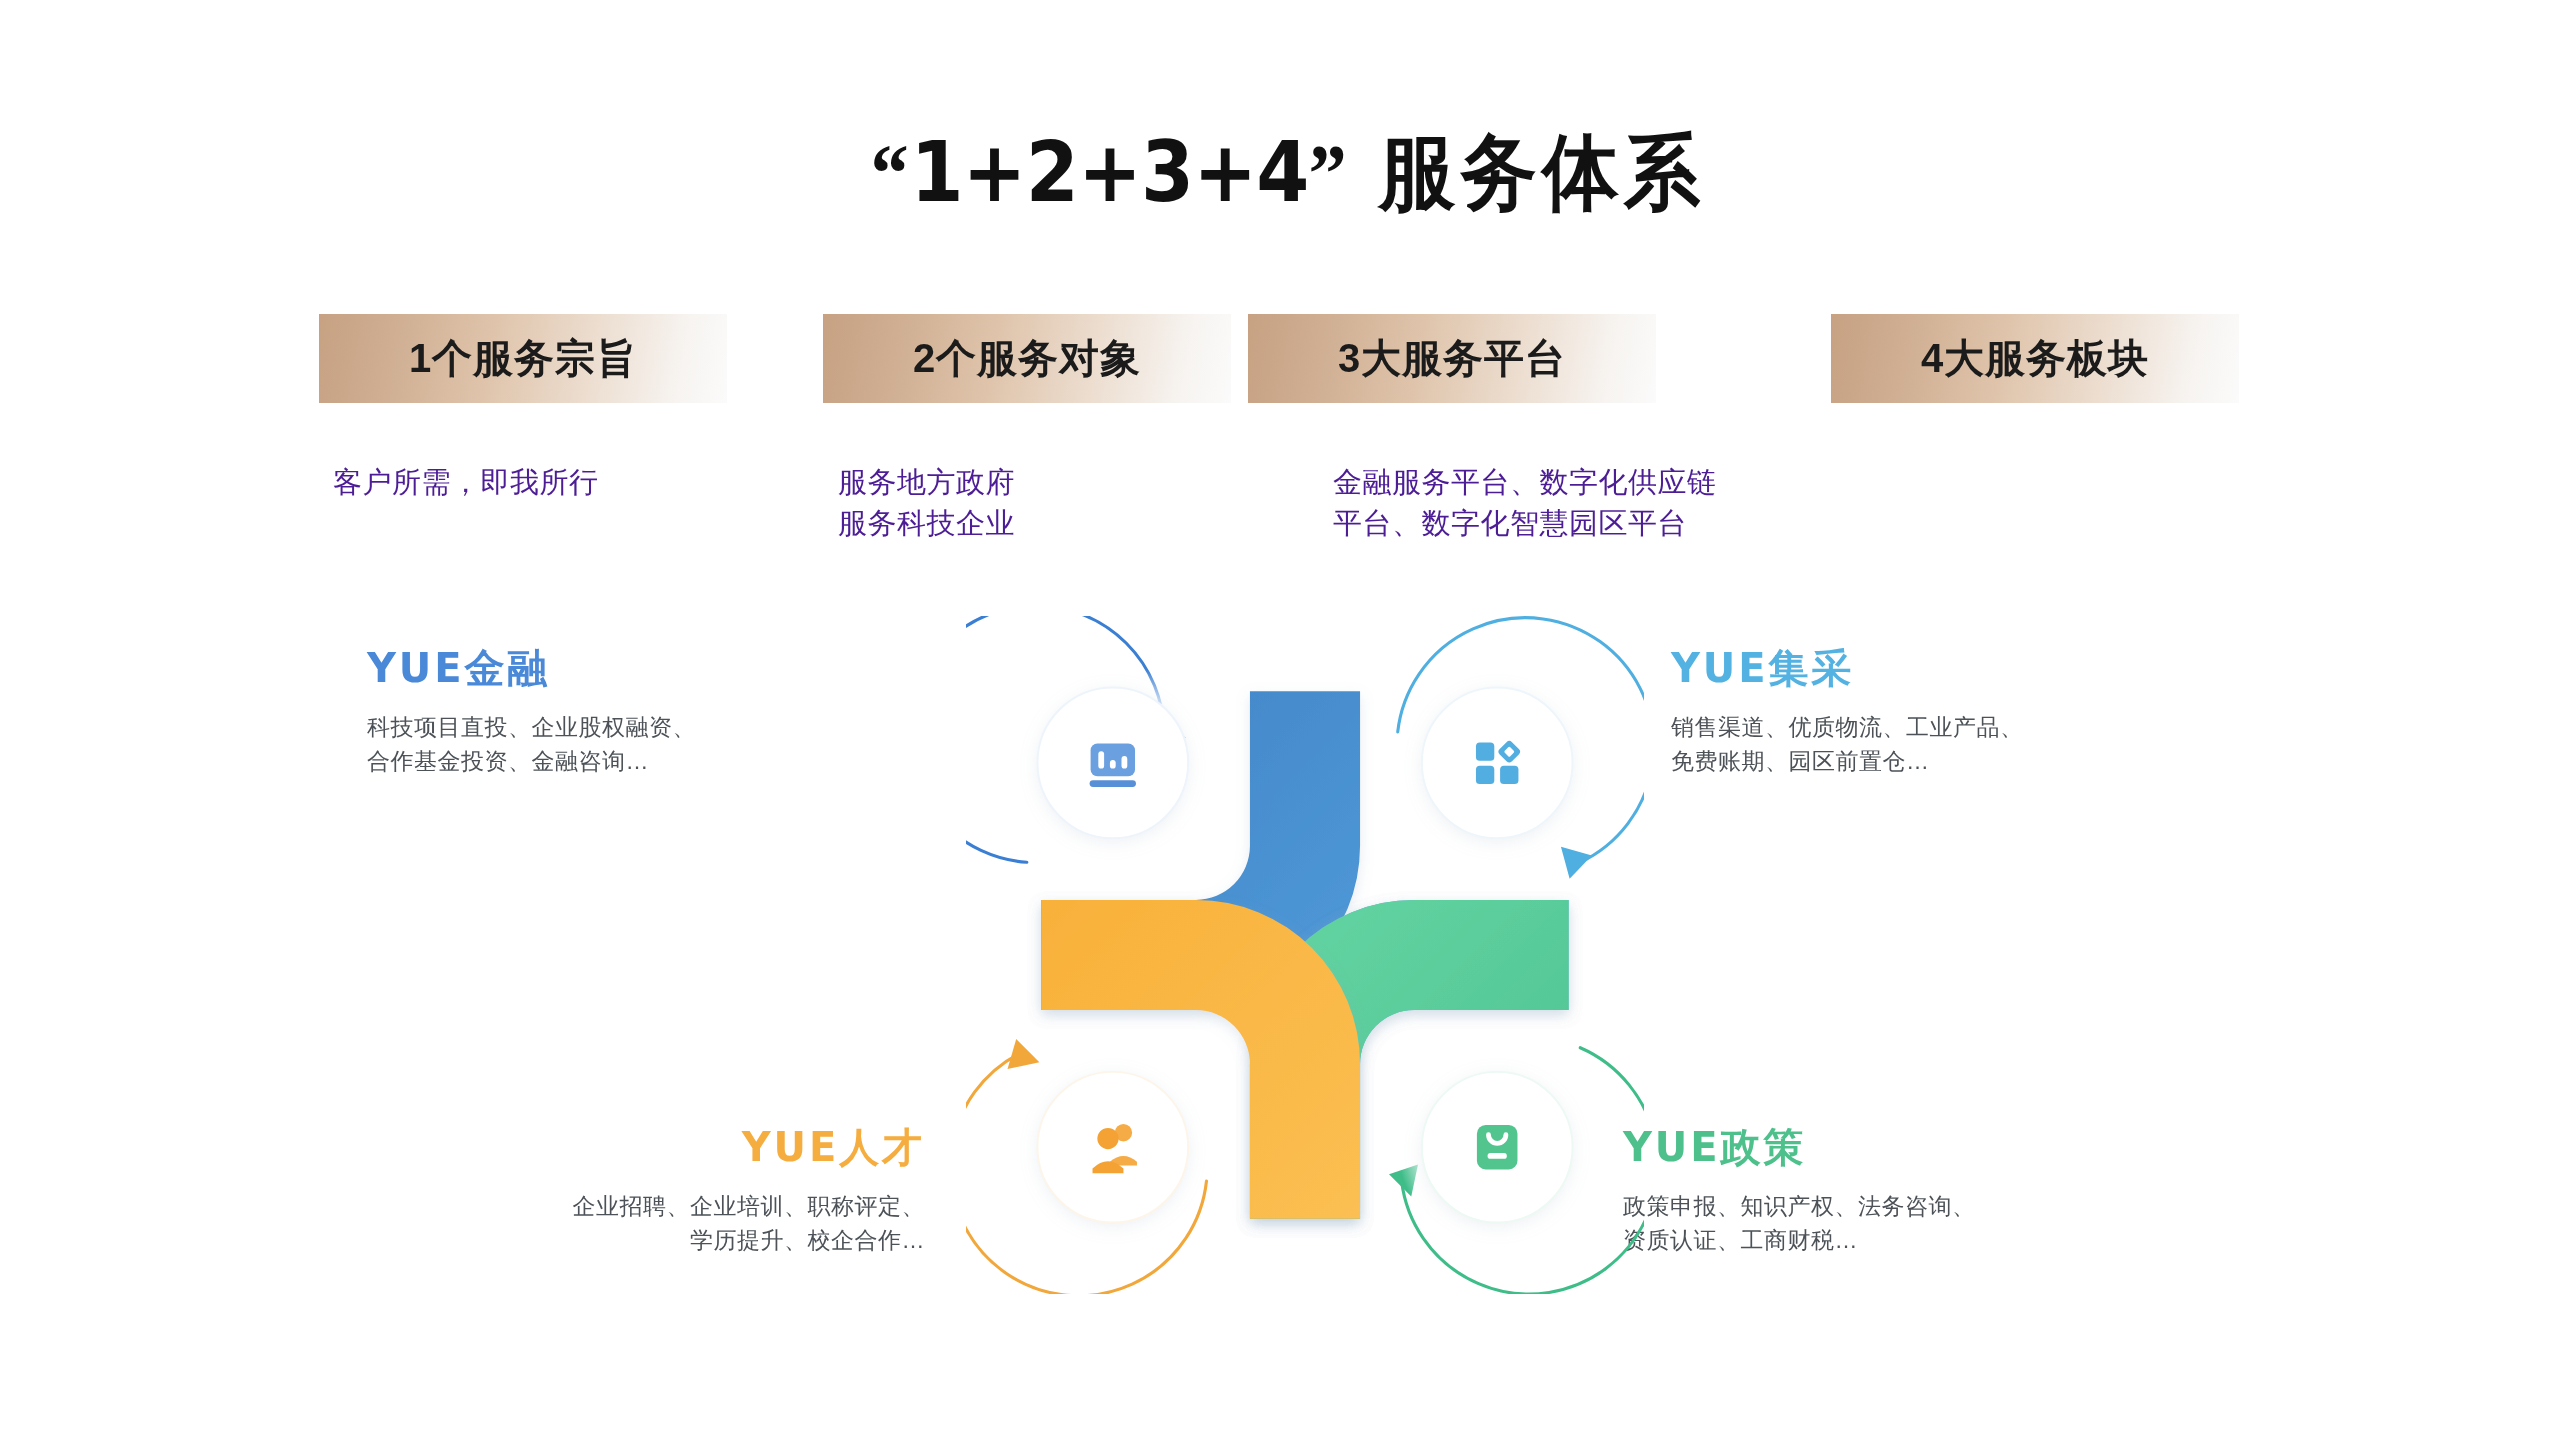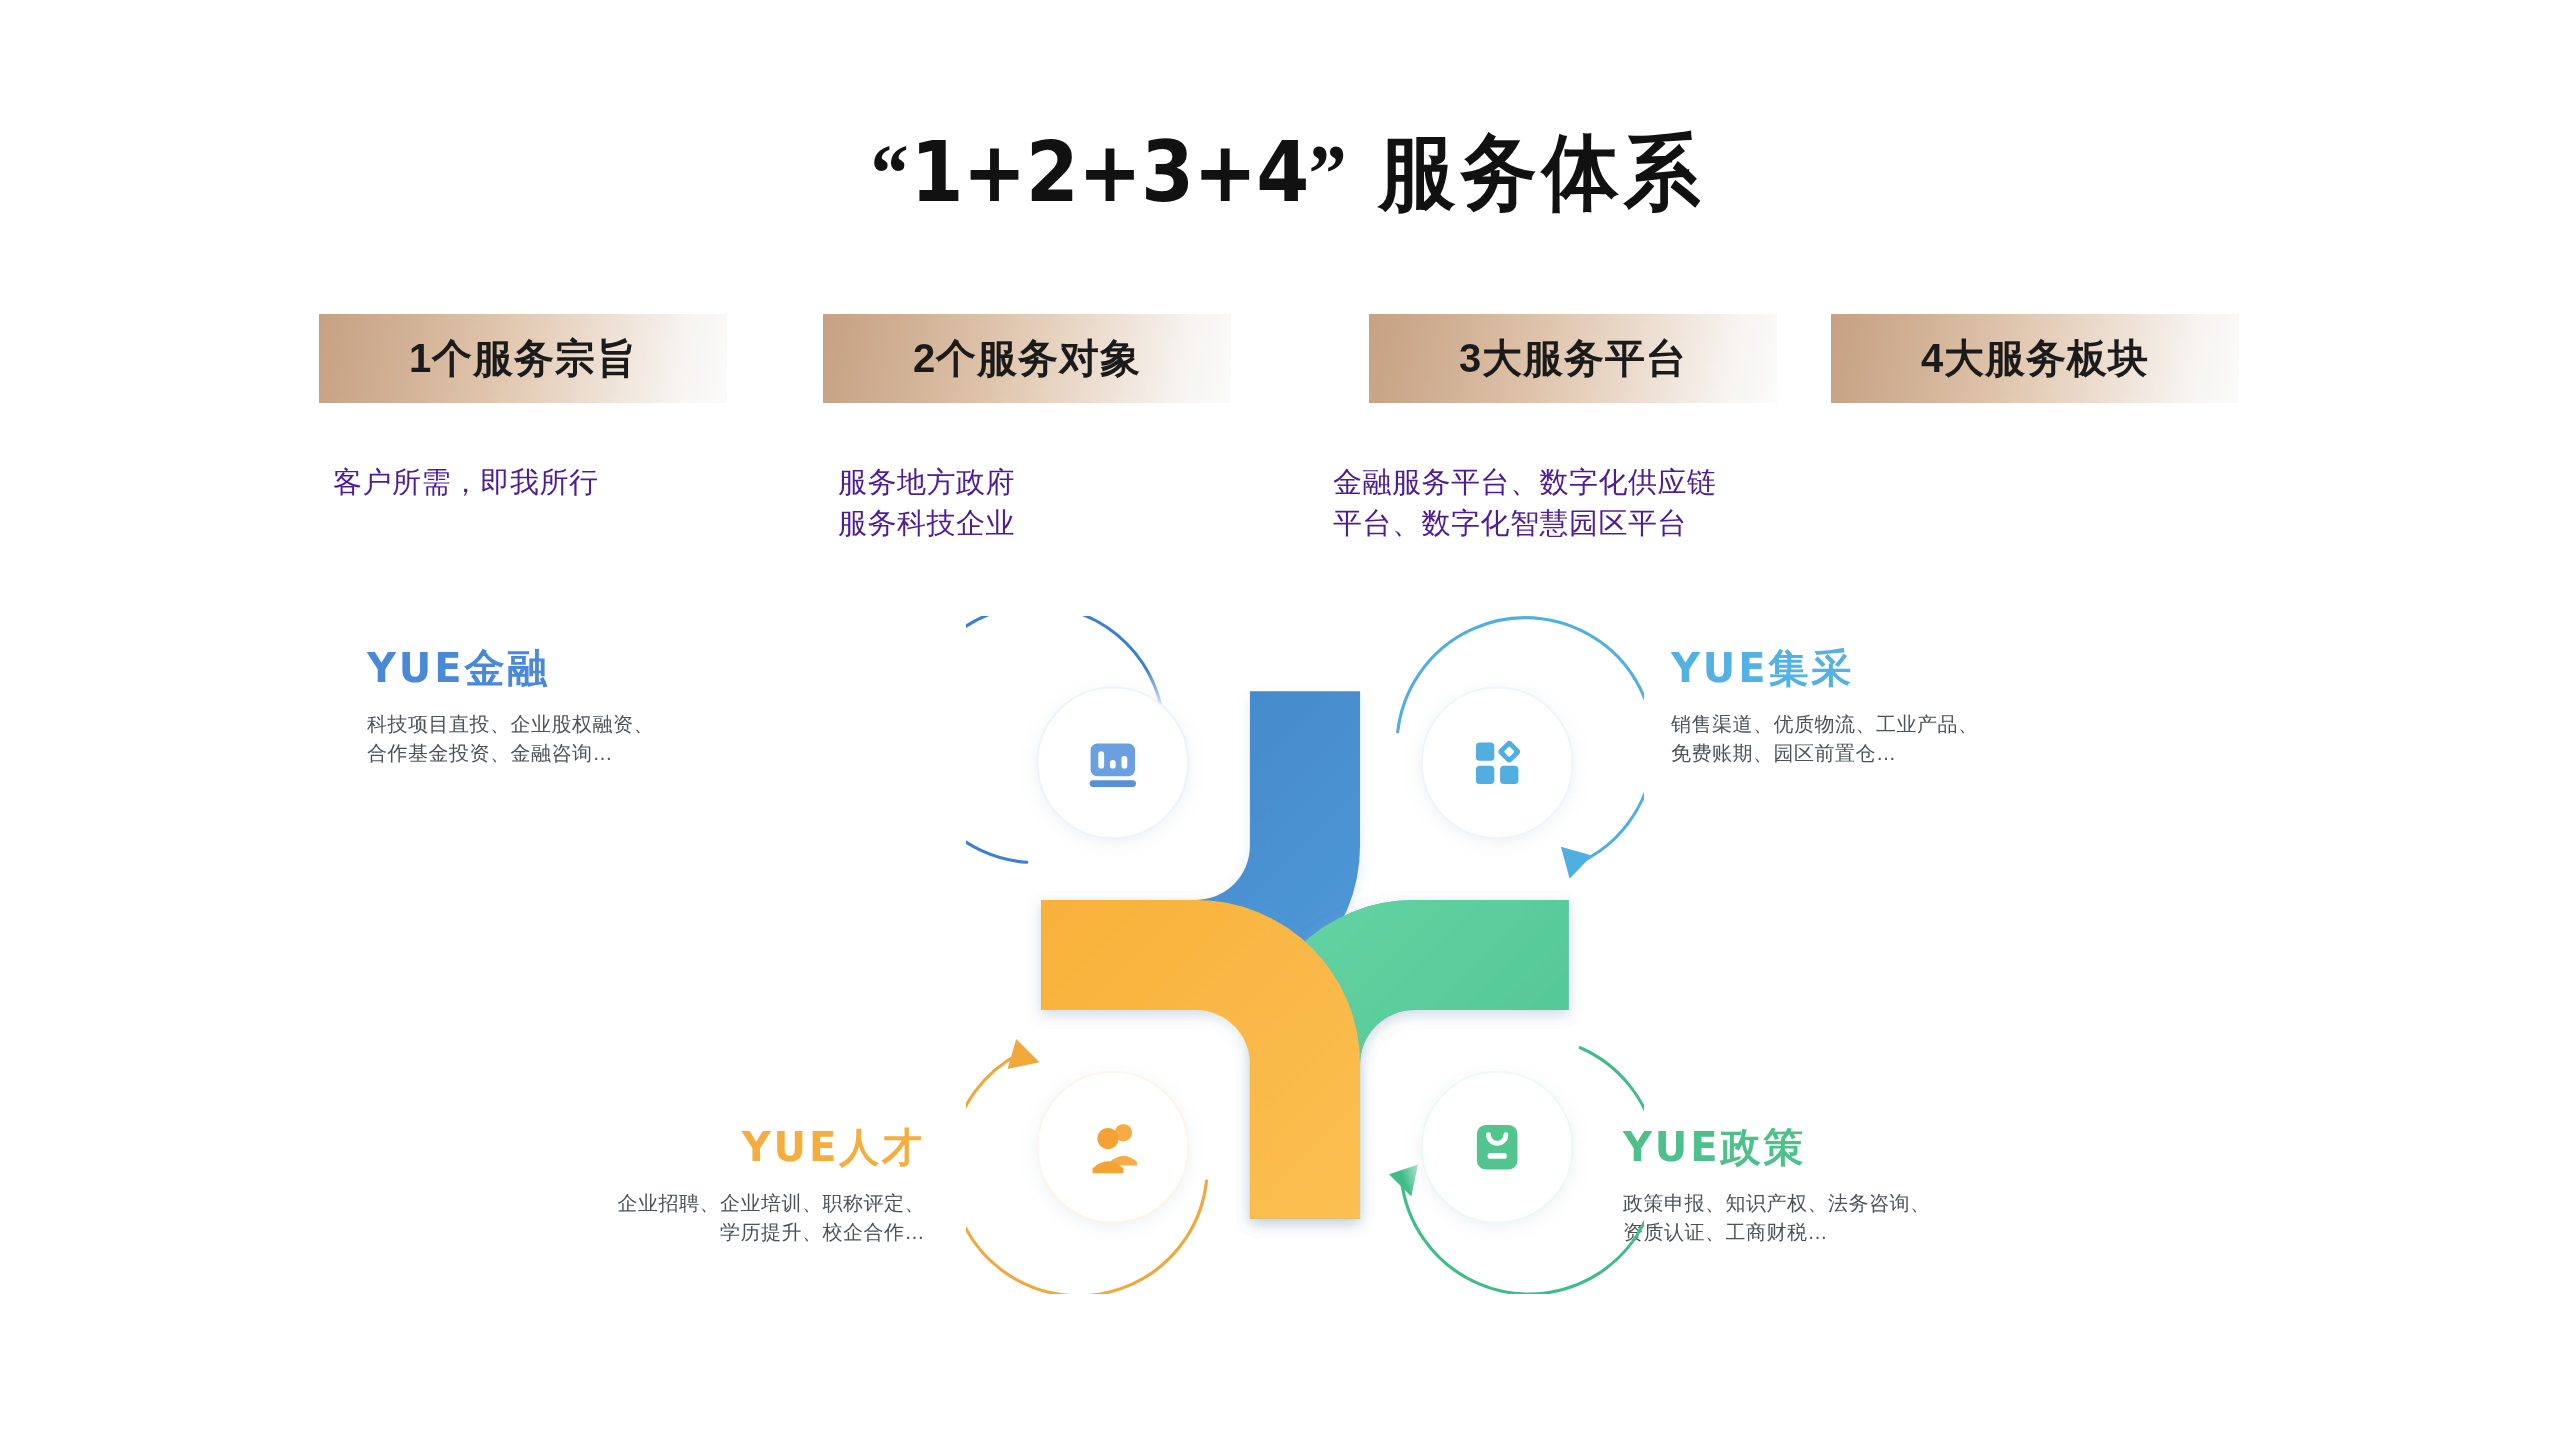--- a/index.html
+++ b/index.html
@@ -36,21 +36,21 @@
     width: 408px; height: 89px;
     background: linear-gradient(100deg, #c7a182 0%, #cfae92 18%, #dfc4ab 42%, #eddfd2 68%, #f7f4f1 88%, #fbfbfb 100%);
     display: flex; align-items: center; justify-content: center;
   }
   .pill-label {
     font-size: 40px; color: #1b1b1b; font-weight: 700;
     letter-spacing: 1px; white-space: nowrap;
   }
   .pill-1 { left: 319px; }
   .pill-2 { left: 823px; }
-  .pill-3 { left: 1369px; }
+  .pill-3 { left: 1248px; }
   .pill-4 { left: 1831px; }
 
   .pill-desc {
     position: absolute;
     font-size: 29px; color: #4c1d95; line-height: 1.42;
     white-space: pre-line; letter-spacing: 0.5px;
   }
   .desc-1 { left: 333px; top: 462px; }
   .desc-2 { left: 838px; top: 462px; }
   .desc-3 { left: 1333px; top: 462px; }
@@ -65,21 +65,21 @@
   .center-graphic svg { display: block; width: 678px; height: 678px; }
 
   
   .quad { position: absolute; }
   .quad-title {
     font-size: 40px; font-weight: 800; letter-spacing: 2.9px;
     white-space: nowrap; margin-bottom: 13.5px;
     font-family: "DejaVu Sans", "Liberation Sans", sans-serif;
   }
   .quad-body {
-    font-size: 20px; color: #4c5257; line-height: 1.48;
+    font-size: 23px; color: #4c5257; line-height: 1.48;
     white-space: pre-line; letter-spacing: 0.5px;
   }
 
   .quad-finance { left: 367px;  top: 641px; width: 558px; }
   .quad-procure { left: 1671px; top: 641px; width: 580px; text-align: left; }
   .quad-talent  { left: 338px;  top: 1120px; width: 587px; text-align: right; }
   .quad-policy  { left: 1623px; top: 1120px; width: 580px; text-align: left; }
 </style>
 </head>
 <body>

